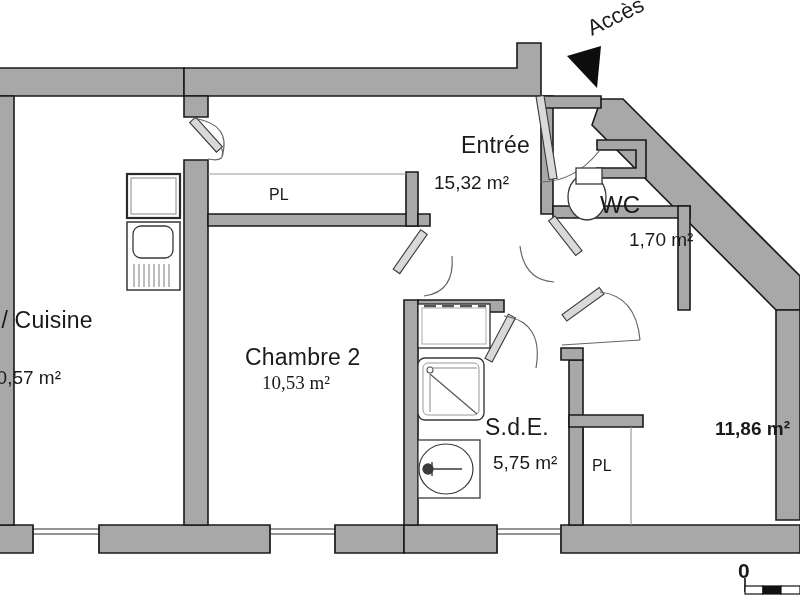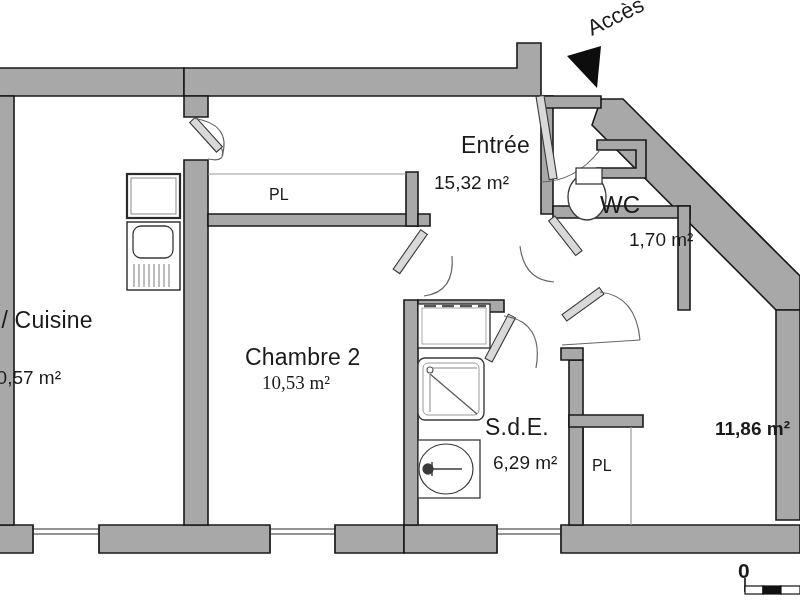--- a/index.html
+++ b/index.html
@@ -203,21 +203,21 @@
   <div class="lbl room-name" style="left:231px;top:344px;margin-left:14px;">Chambre 2</div>
   <div class="lbl room-area" style="left:262px;top:372px;font-family:Liberation Serif, serif;">10,53 m²</div>
 
   <div class="lbl room-name" style="left:432px;top:132px;margin-left:29px;">Entrée</div>
   <div class="lbl room-area" style="left:434px;top:172px;">15,32 m²</div>
 
   <div class="lbl wc-name" style="left:600px;top:191px;">WC</div>
   <div class="lbl room-area" style="left:610px;top:229px;margin-left:19px;">1,70 m²</div>
 
   <div class="lbl room-name" style="left:485px;top:414px;">S.d.E.</div>
-  <div class="lbl room-area" style="left:493px;top:452px;">6,29 m²</div>
+  <div class="lbl room-area" style="left:493px;top:452px;">5,75 m²</div>
 
   <div class="lbl room-area" style="left:715px;top:418px;font-weight:bold;">11,86 m²</div>
 
   <div class="lbl closet" style="left:269px;top:186px;">PL</div>
   <div class="lbl closet" style="left:592px;top:457px;">PL</div>
 
   <div class="lbl access" style="left:583px;top:18px;transform:rotate(-26deg);transform-origin:left top;">Accès</div>
 
   <div class="lbl scale-zero" style="left:738px;top:559px;">0</div>
 

